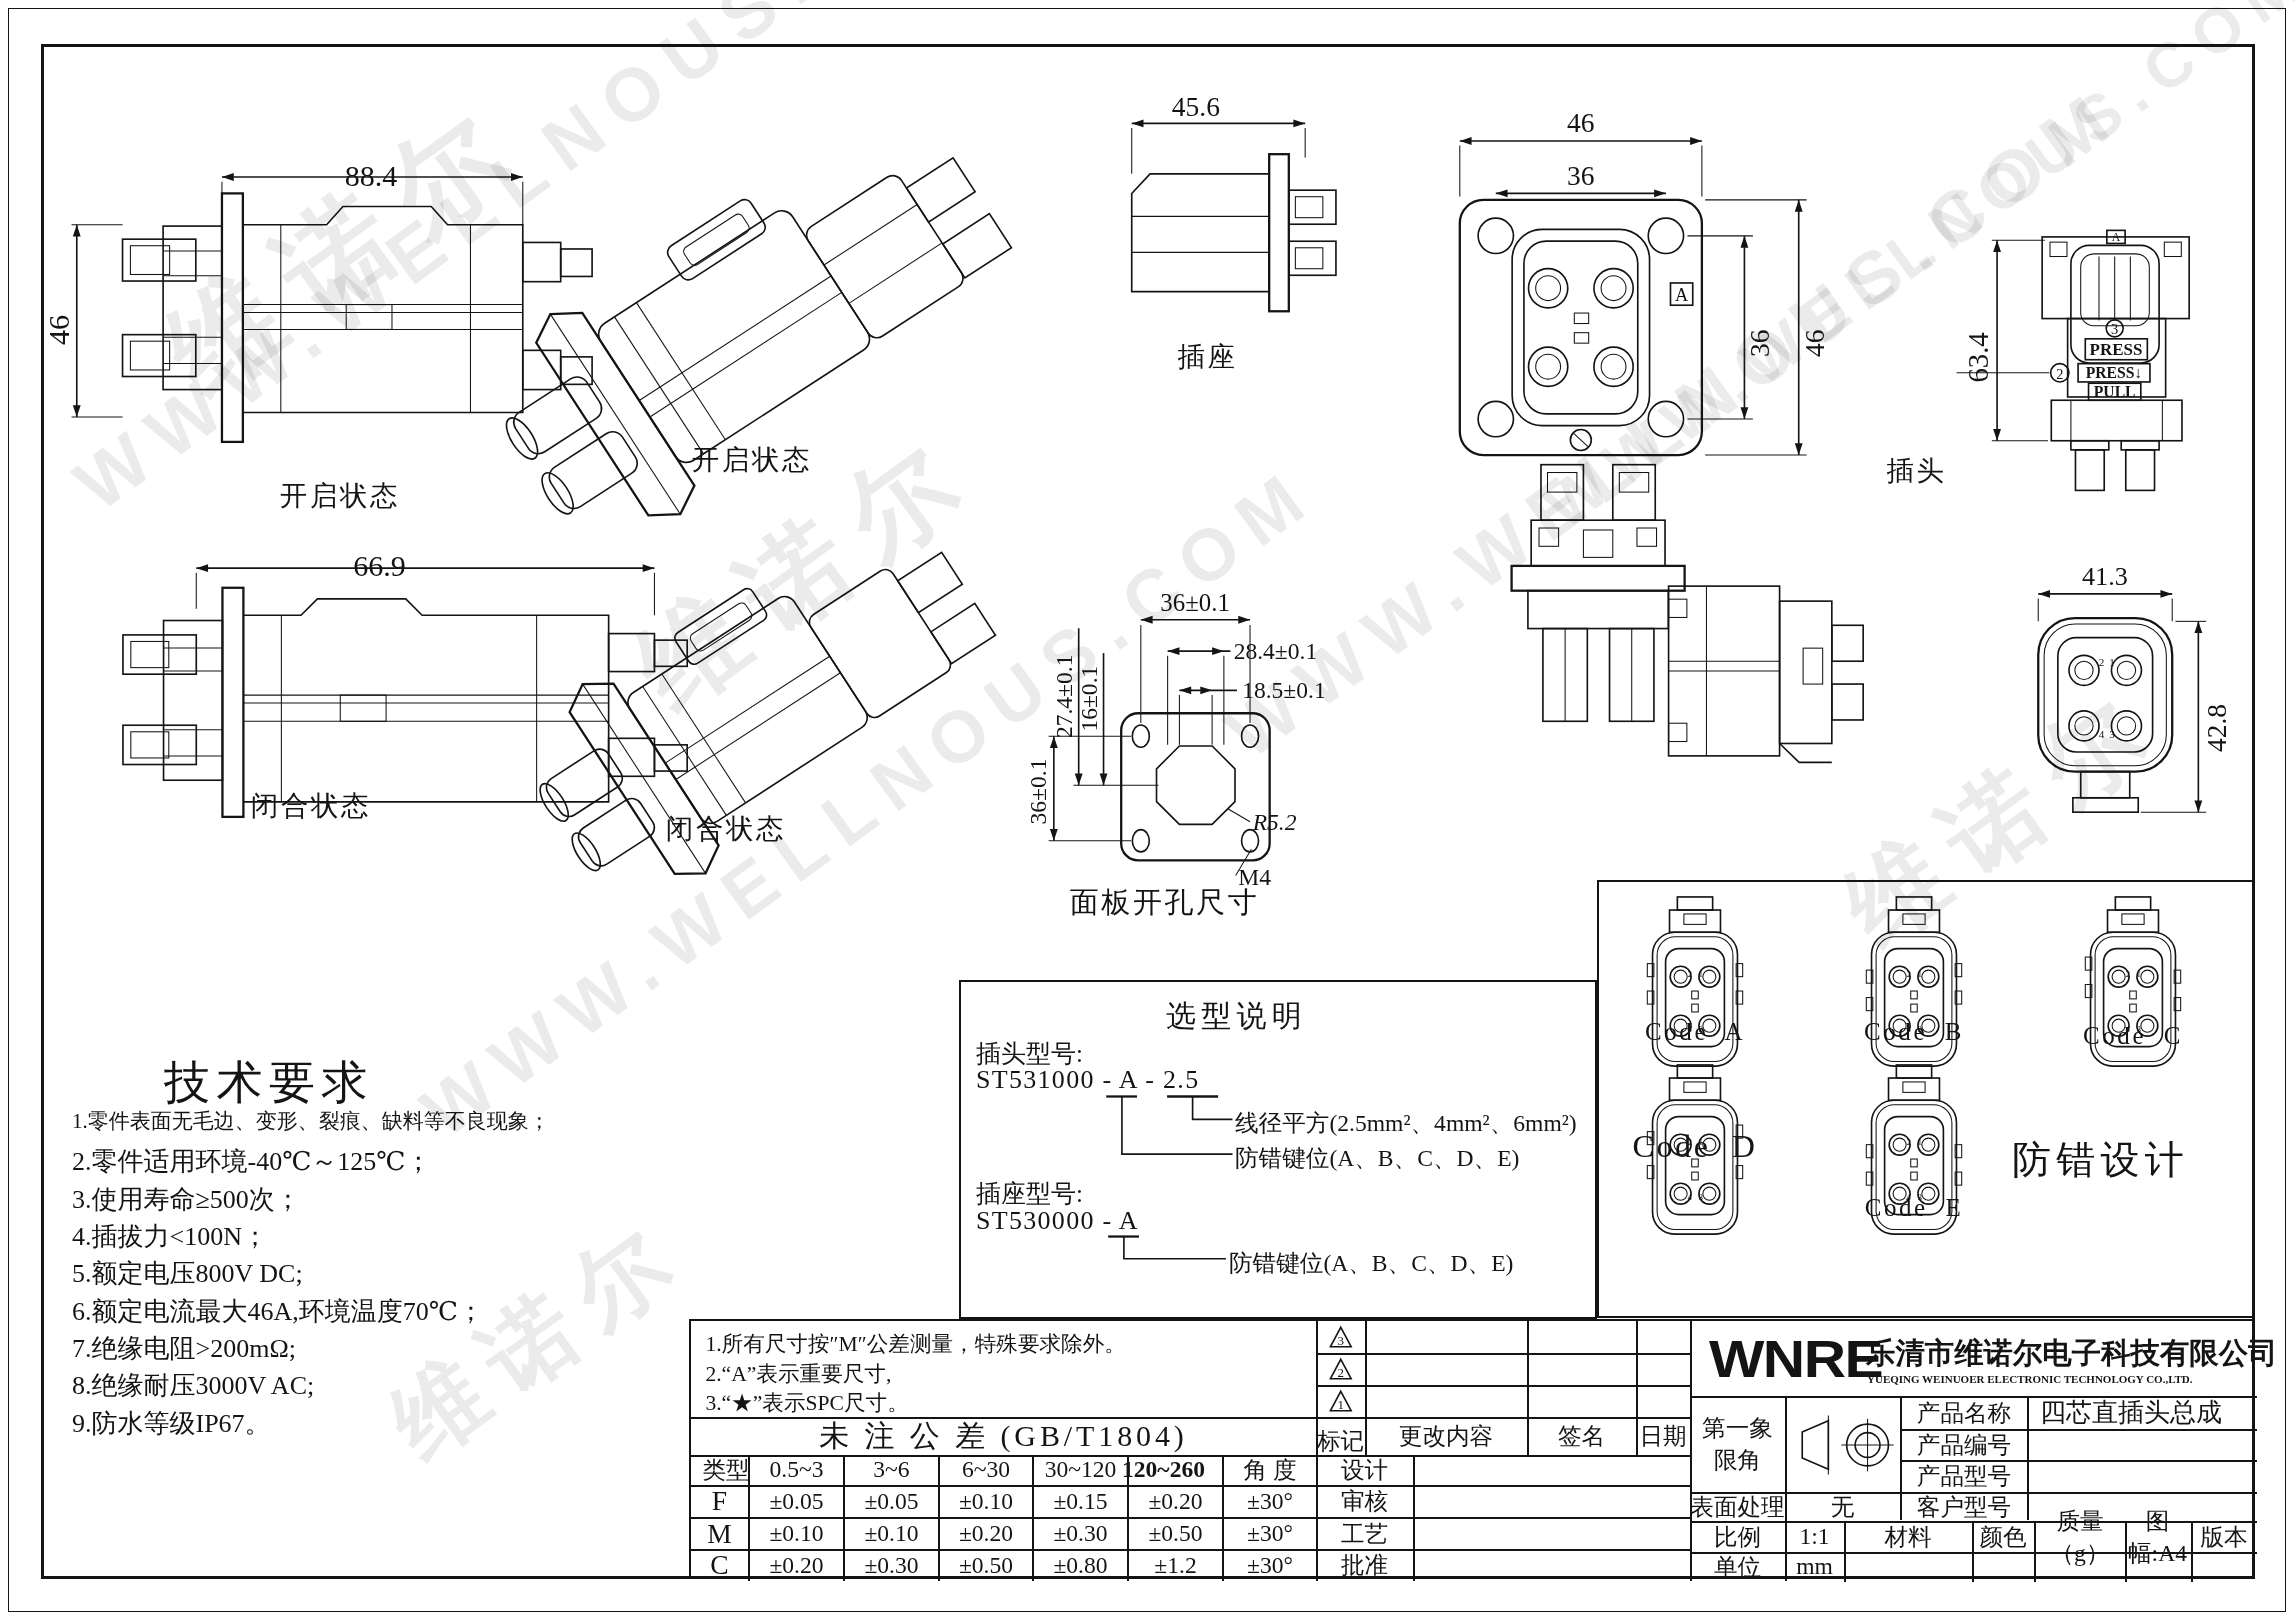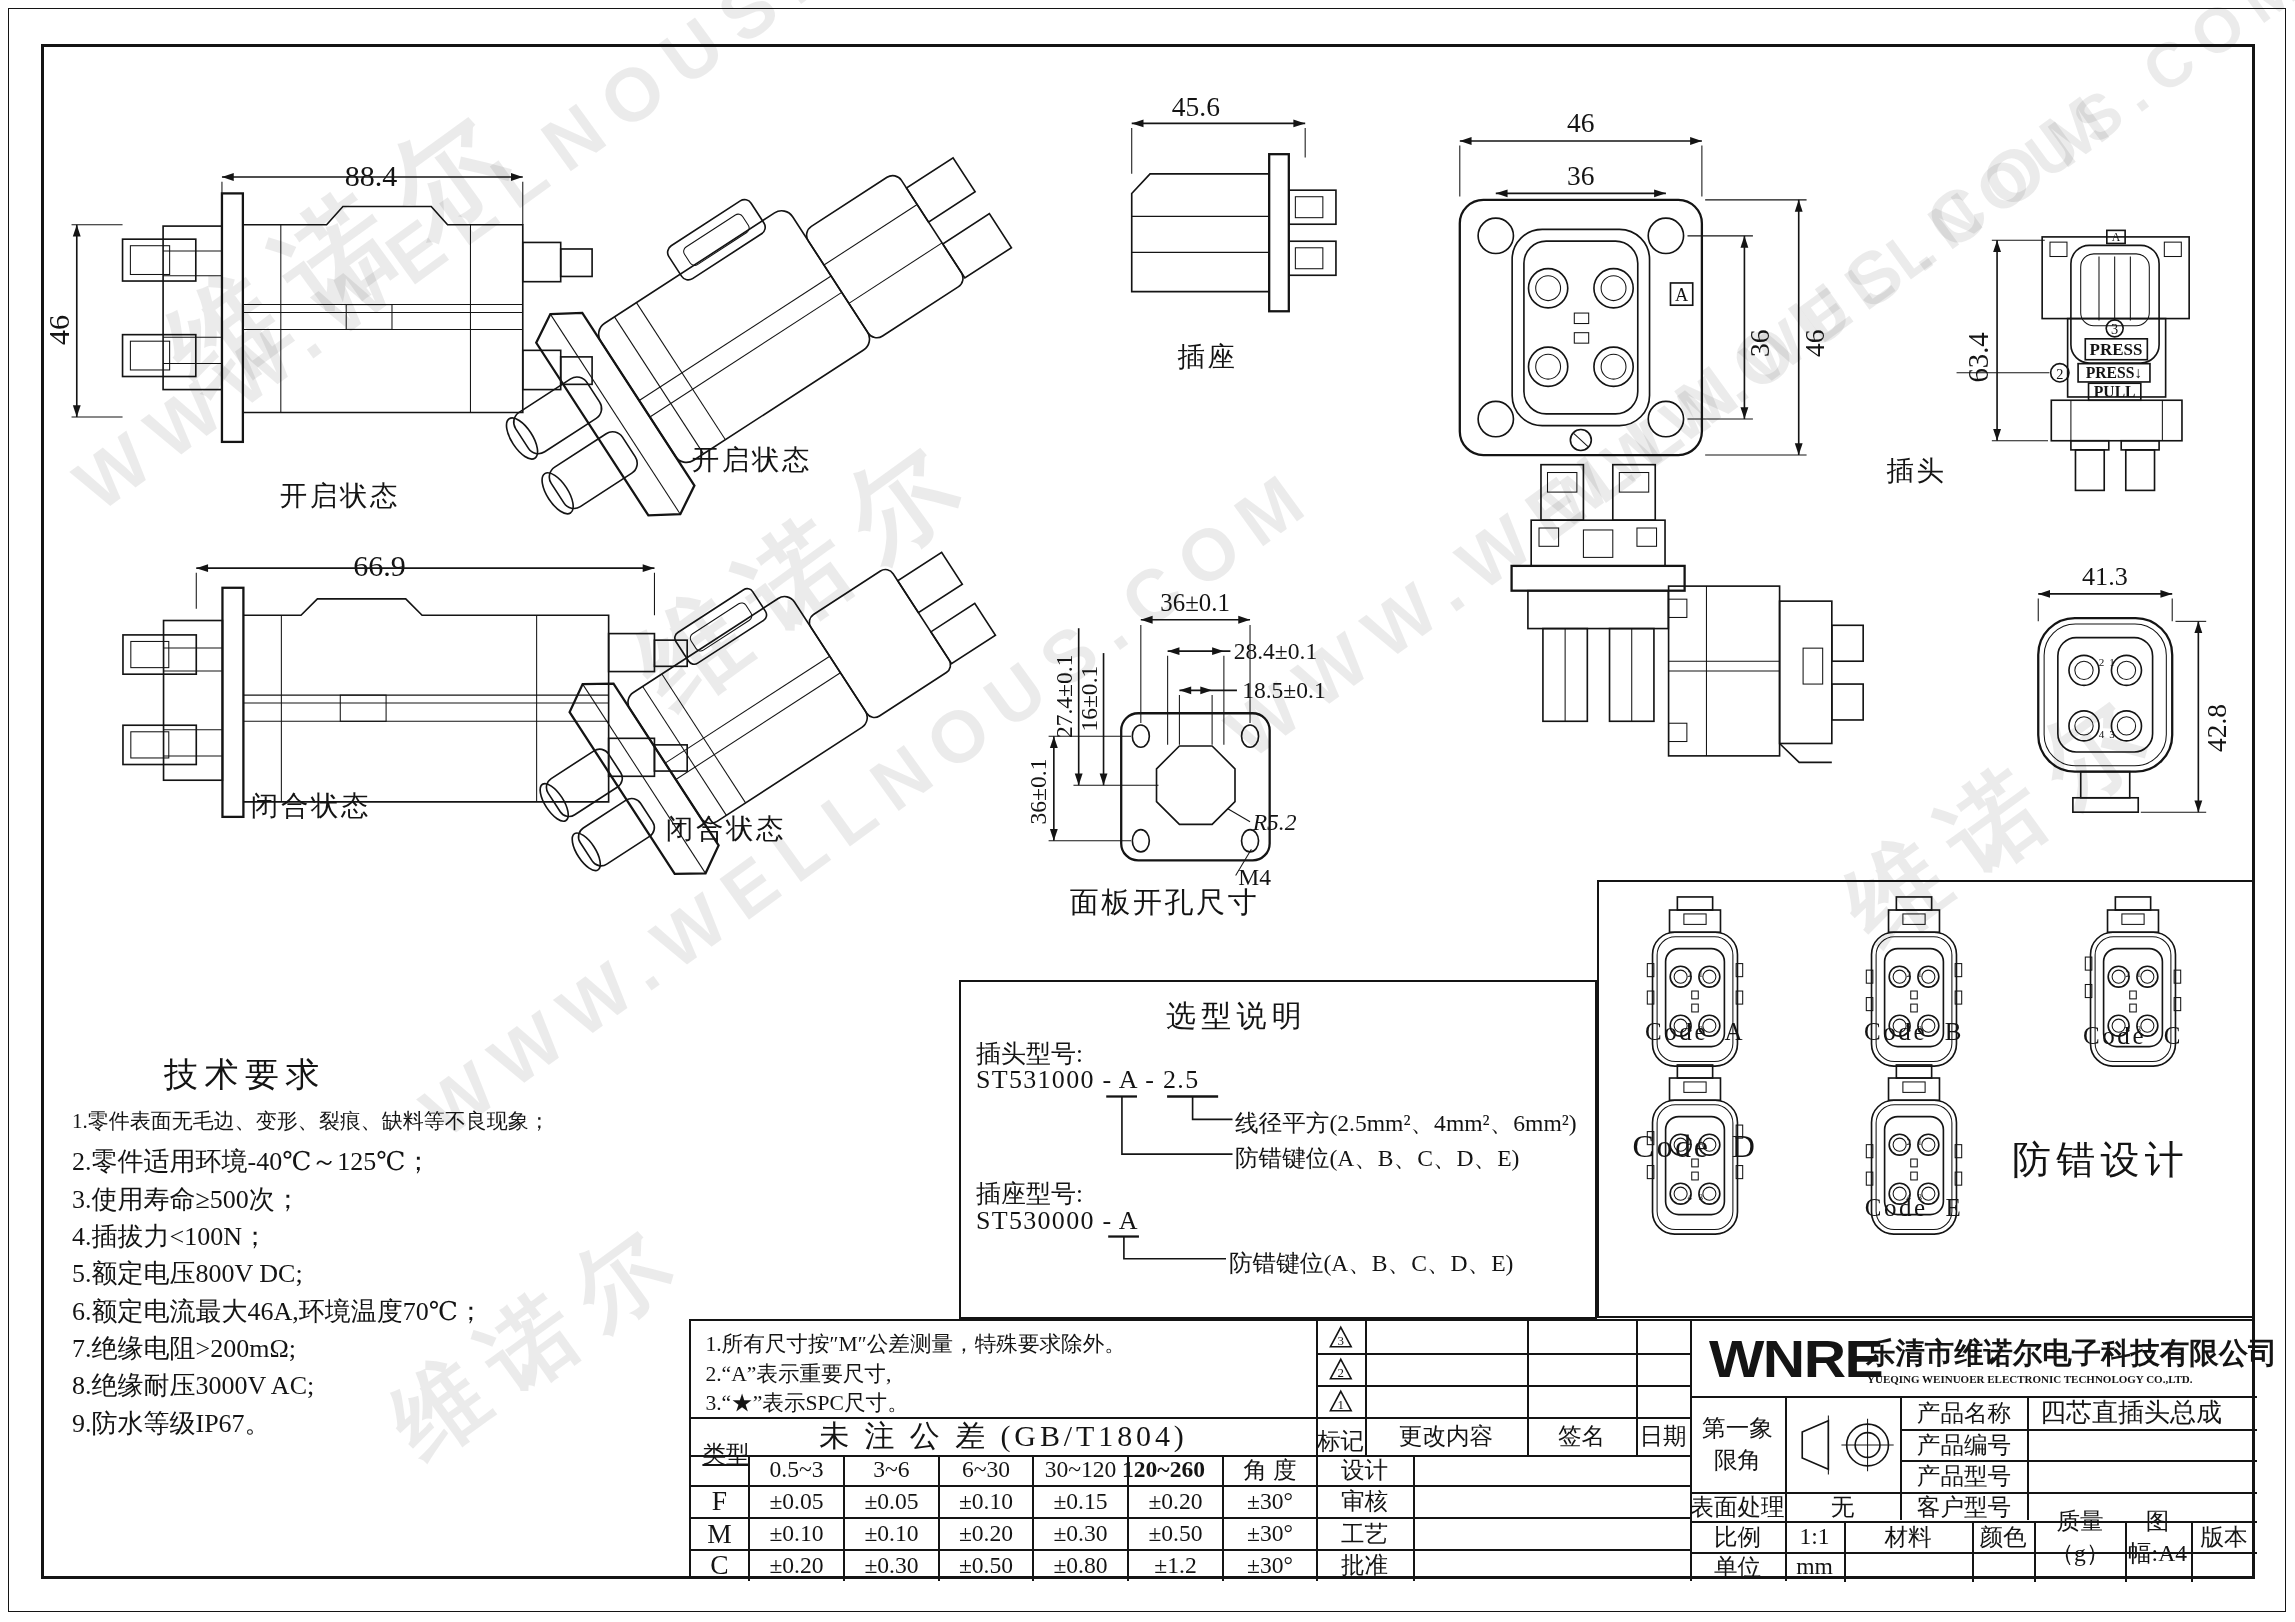--- a/index.html
+++ b/index.html
@@ -361,21 +361,21 @@
     <rect class="ln" x="120" y="330" width="75" height="40"></rect>
       <rect class="ln" x="108" y="370" width="100" height="22"></rect>
     <line class="ln" x1="300" y1="100" x2="300" y2="392"></line>
     <polygon class="ar" points="300,100 294,118 306,118"></polygon>
       <polygon class="ar" points="300,392 294,374 306,374"></polygon>
     <line class="thin" x1="265" y1="100" x2="312" y2="100"></line>
       <line class="thin" x1="212" y1="392" x2="312" y2="392"></line>
     <text transform="translate(342,300) rotate(-90)" font-size="42">42.8</text>
   </svg>
 
-  <div class="txt" style="left:164px;top:1052px;font-size:34px;letter-spacing:6.5px;">技术要求</div>
+  <div class="txt" style="left:164px;top:1052px;font-size:46px;letter-spacing:6.5px;">技术要求</div>
   <div class="txt" style="left:72px;top:1107px;font-size:21px;">1.零件表面无毛边、变形、裂痕、缺料等不良现象；</div>
   <div class="txt" style="left:72px;top:1144px;font-size:26px;">2.零件适用环境-40℃～125℃；</div>
   <div class="txt" style="left:72px;top:1182px;font-size:26px;">3.使用寿命≥500次；</div>
   <div class="txt" style="left:72px;top:1219px;font-size:26px;">4.插拔力&lt;100N；</div>
   <div class="txt" style="left:72px;top:1256px;font-size:26px;">5.额定电压800V DC;</div>
   <div class="txt" style="left:72px;top:1294px;font-size:26px;">6.额定电流最大46A,环境温度70℃；</div>
   <div class="txt" style="left:72px;top:1331px;font-size:26px;">7.绝缘电阻&gt;200mΩ;</div>
   <div class="txt" style="left:72px;top:1368px;font-size:26px;">8.绝缘耐压3000V AC;</div>
   <div class="txt" style="left:72px;top:1406px;font-size:26px;">9.防水等级IP67。</div>
 
@@ -573,21 +573,21 @@
     <div class="vl" style="left:1281px;top:200px;width:2px;height:61px;"></div>
     <div class="vl" style="left:1343px;top:200px;width:2px;height:61px;"></div>
     <div class="vl" style="left:1434px;top:200px;width:2px;height:61px;"></div>
     <div class="vl" style="left:1500px;top:200px;width:2px;height:61px;"></div>
 
     <div class="txt" style="left:14.4px;top:7.9px;font-size:21.6px;">1.所有尺寸按″M″公差测量，特殊要求除外。</div>
     <div class="txt" style="left:14.4px;top:38px;font-size:21.6px;">2.“A”表示重要尺寸,</div>
     <div class="txt" style="left:14.4px;top:67px;font-size:21.6px;">3.“★”表示SPC尺寸。</div>
 
     <div class="cell" style="left:0;top:96px;width:625px;height:38px;font-size:30px;letter-spacing:3.9px;">未 注 公 差  (GB/T1804)</div>
-    <div class="cell sm" style="left:0;top:118px;width:70px;height:29.4px;text-decoration:underline;">类型</div>
+    <div class="cell sm" style="left:0;top:134px;width:70px;height:29.4px;">类型</div>
     <div class="cell sm" style="left:59px;top:134px;width:93px;height:29.4px;">0.5~3</div>
     <div class="cell sm" style="left:154px;top:134px;width:93px;height:29.4px;">3~6</div>
     <div class="cell sm" style="left:249px;top:134px;width:92px;height:29.4px;">6~30</div>
     <div class="cell sm" style="left:343px;top:134px;width:93px;height:29.4px;">30~120</div>
     <div class="cell sm" style="left:438px;top:134px;width:69px;height:29.4px;font-weight:bold;">120~260</div>
     <div class="cell sm" style="left:533px;top:134px;width:92px;height:29.4px;">角 度</div>
     <div class="cell" style="left:0;top:164px;width:57px;height:32px;font-size:27.5px;">F</div>
     <div class="cell sm" style="left:59px;top:164px;width:93px;height:32px;">±0.05</div>
     <div class="cell sm" style="left:154px;top:164px;width:93px;height:32px;">±0.05</div>
     <div class="cell sm" style="left:249px;top:164px;width:92px;height:32px;">±0.10</div>

